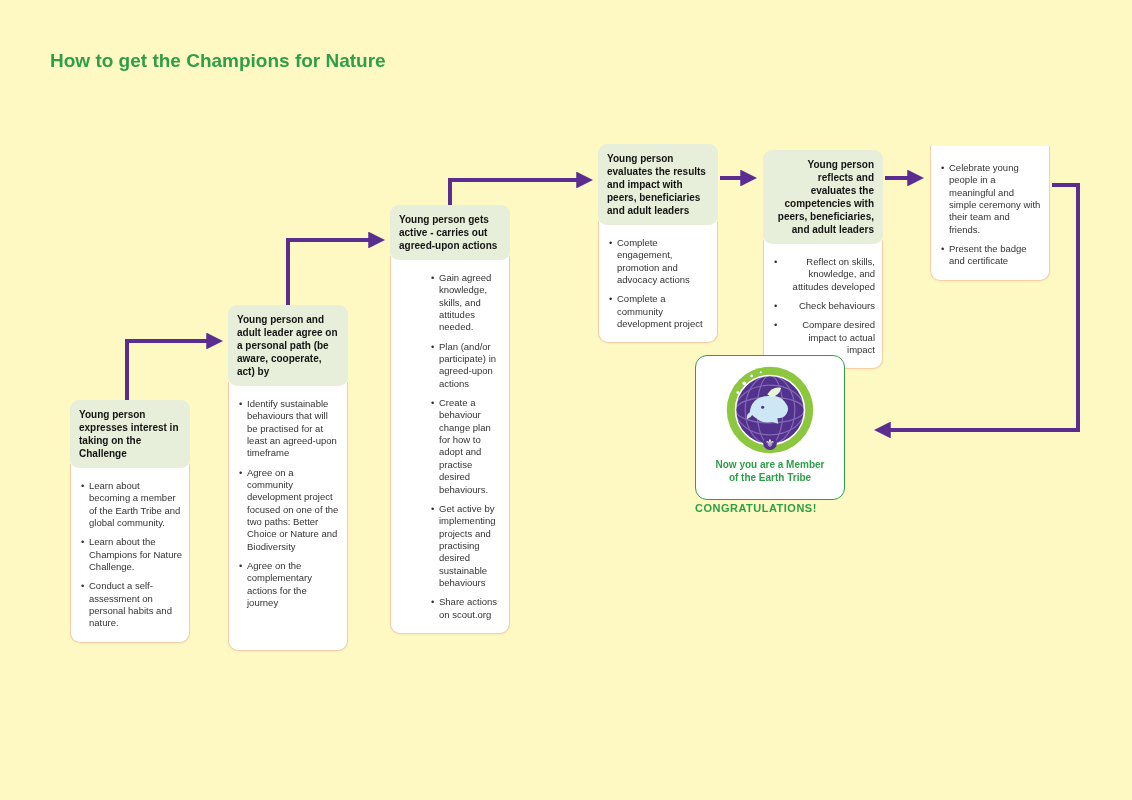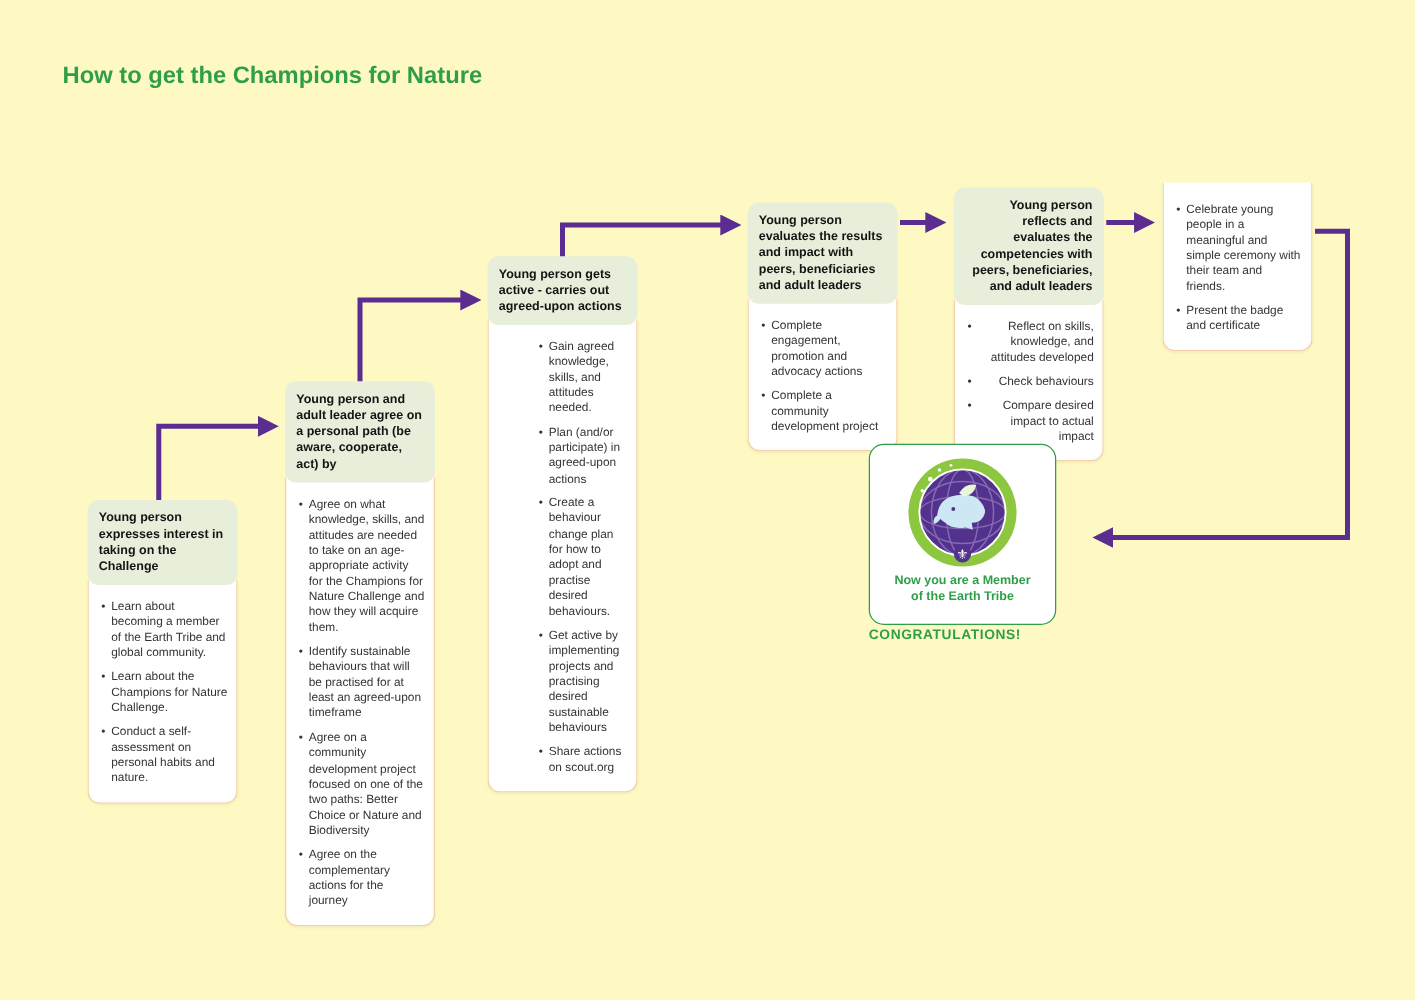--- a/index.html
+++ b/index.html
@@ -77,42 +77,41 @@
         <li>Learn about the Champions for Nature Challenge.</li>
         <li>Conduct a self-assessment on personal habits and nature.</li>
       </ul>
     </div>
   </div>
 
   <div class="step" style="left:228px; top:305px;">
     <div class="step-header">Young person and adult leader agree on a personal path (be aware, cooperate, act) by</div>
     <div class="step-body" style="min-height:240px;">
       <ul>
-        <li>Agree on what knowledge, skills, and attitudes are needed to take on an age-appropriate activity for the Champions for Nature Challenge and how they will acquire them.</li>
         <li>Identify sustainable behaviours that will be practised for at least an agreed-upon timeframe</li>
         <li>Agree on a community development project focused on one of the two paths:  Better Choice or Nature and Biodiversity</li>
         <li>Agree on the complementary actions for the journey</li>
       </ul>
     </div>
   </div>
 
   <div class="step" style="left:390px; top:205px;">
     <div class="step-header">Young person gets active - carries out agreed-upon actions</div>
     <div class="step-body" style="min-height:190px;padding-left:35px;">
       <ul>
         <li>Gain agreed knowledge, skills, and attitudes needed.</li>
         <li>Plan (and/or participate) in agreed-upon actions</li>
         <li>Create a behaviour change plan for how to adopt and practise desired behaviours.</li>
         <li>Get active by implementing projects and practising desired sustainable behaviours</li>
         <li>Share actions on scout.org</li>
       </ul>
     </div>
   </div>
 
-  <div class="step" style="left:598px; top:162px;">
+  <div class="step" style="left:598px; top:144px;">
     <div class="step-header">Young person evaluates the results and impact with peers, beneficiaries and adult leaders</div>
     <div class="step-body" style="min-height:70px;">
       <ul>
         <li>Complete engagement, promotion and advocacy actions</li>
         <li>Complete a community development project</li>
       </ul>
     </div>
   </div>
 
   <div class="step" style="left:763px; top:150px;text-align:right;">

